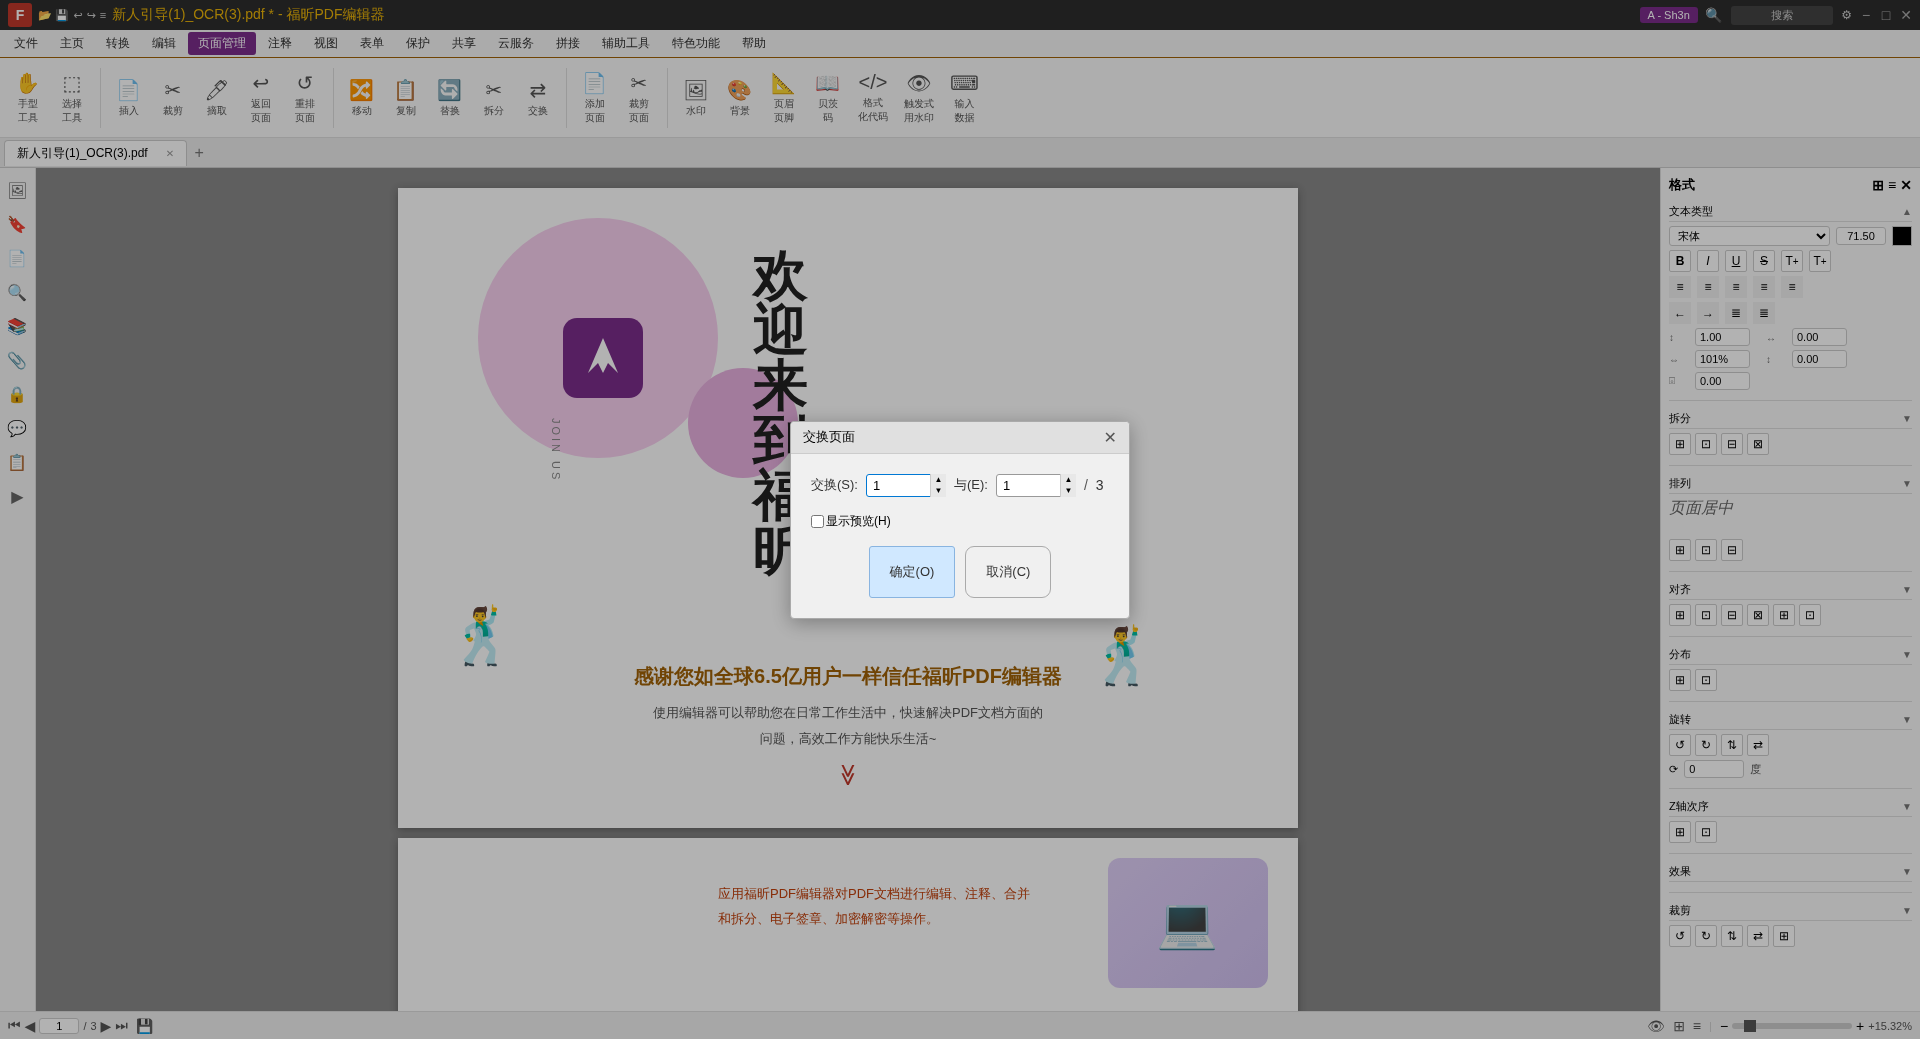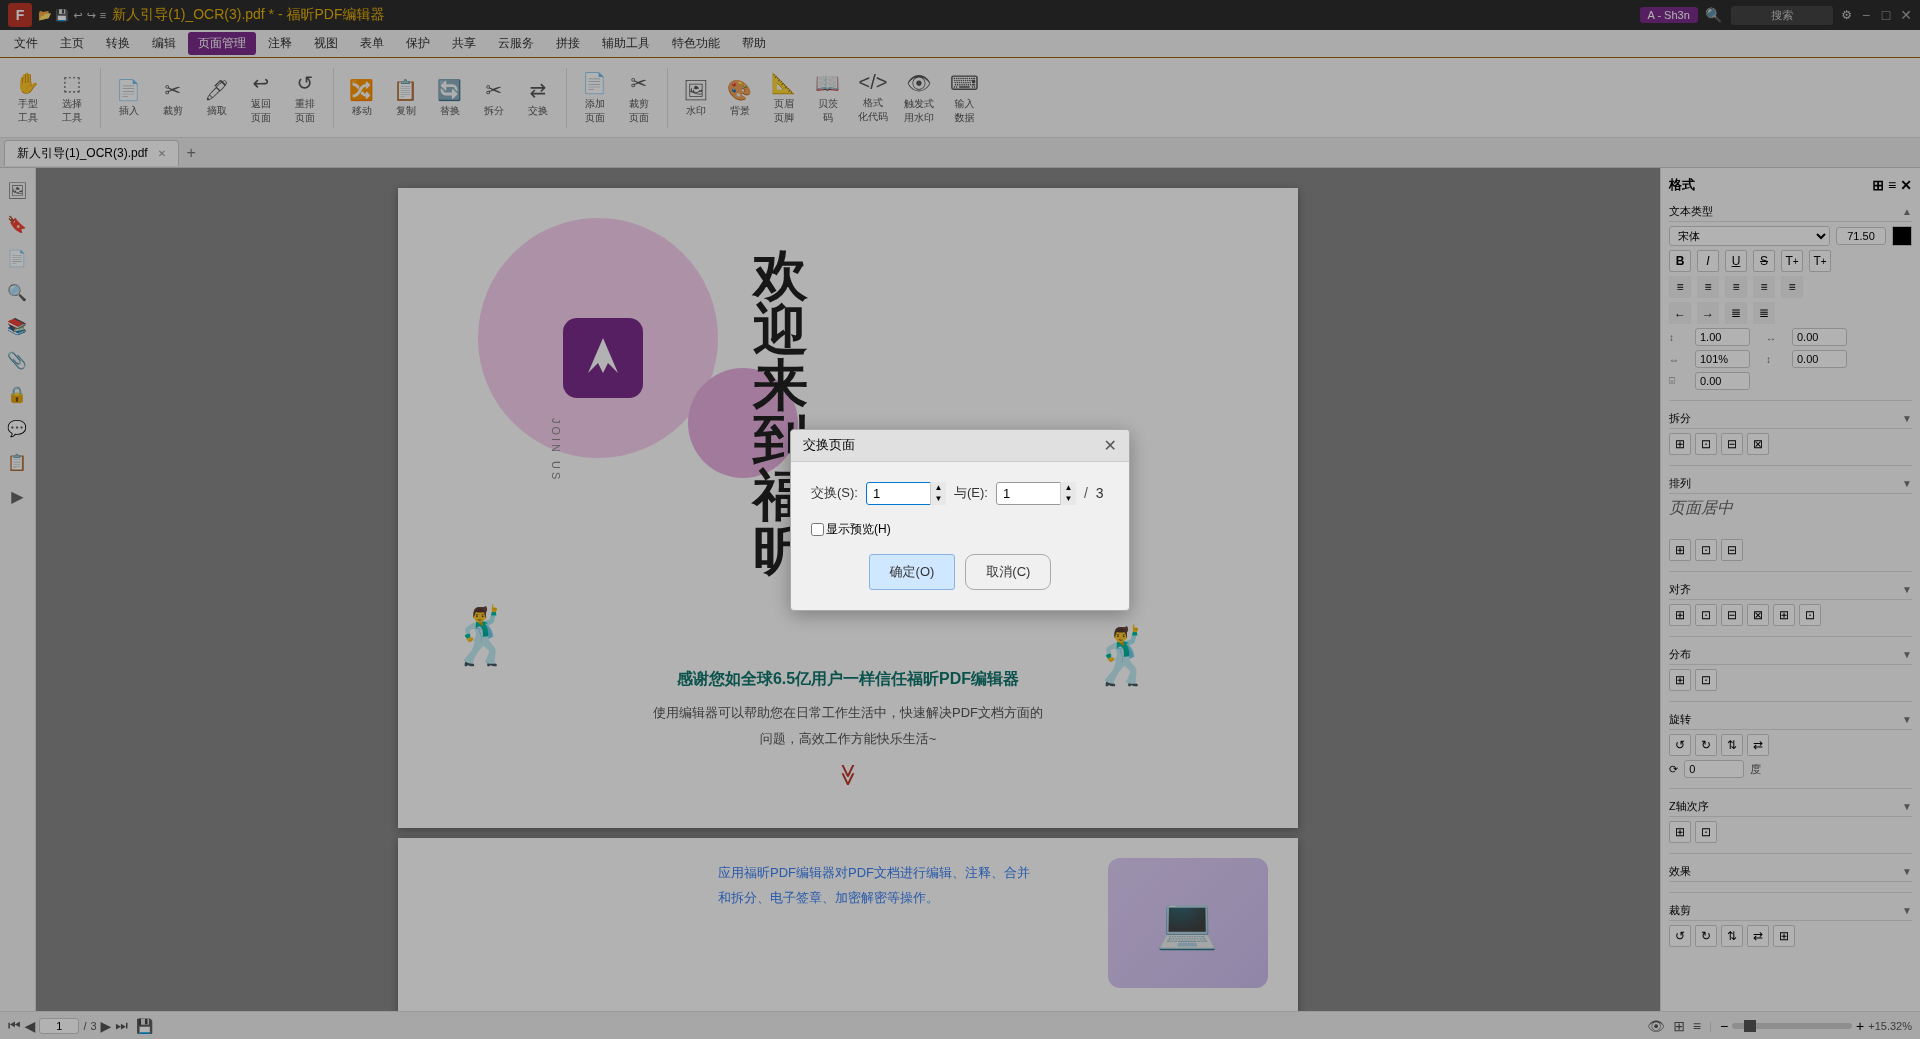--- a/index.html
+++ b/index.html
@@ -76,21 +76,21 @@
       border-bottom: 1px solid #ccc;
     }
     .tab {
       height: 26px;
       background: white;
       border: 1px solid #ccc;
       border-bottom: none;
       padding: 0 12px;
       display: flex;
       align-items: center;
-      gap: 10px;
+      gap: 18px;
       font-size: 12px;
       cursor: pointer;
       border-radius: 4px 4px 0 0;
     }
     .tab .close-tab { font-size: 10px; color: #999; cursor: pointer; }
     .tab-add { width: 24px; height: 24px; display: flex; align-items: center; justify-content: center; cursor: pointer; font-size: 16px; color: #777; }
 
     
     #main {
       display: flex;
@@ -271,21 +271,21 @@
     .spin-btn { flex: 1; background: #e8e8e8; border: none; cursor: pointer; font-size: 8px; display: flex; align-items: center; justify-content: center; border-left: 1px solid #ccc; }
     .dialog-slash { font-size: 14px; color: #555; }
     .dialog-total { font-size: 14px; color: #333; }
     .dialog-checkbox-row { display: flex; align-items: center; gap: 2px; margin-bottom: 16px; }
     .dialog-checkbox { width: 13px; height: 13px; cursor: pointer; }
     .dialog-btns { display: flex; justify-content: center; gap: 10px; }
     .dialog-btn-ok {
       background: #d0e8ff;
       border: 1px solid #89b4e0;
       border-radius: 3px;
-      padding: 8px 20px;
+      padding: 16px 20px;
       font-size: 13px;
       cursor: pointer;
       color: #333;
     }
     .dialog-btn-cancel {
       background: #f0f0f0;
       border: 1px solid #aaa;
       border-radius: 9px;
       padding: 4px 20px;
       font-size: 13px;
@@ -485,33 +485,33 @@
               <span>到</span>
               <span>福</span>
               <span>昕</span>
             </div>
           </div>
 
           <div style="position:absolute; bottom:160px; left:50px; font-size:55px;">🕺</div>
           <div style="position:absolute; bottom:140px; right:140px; font-size:55px;">🕺</div>
 
           <div style="position:absolute; bottom:40px; left:0; right:0; text-align:center; padding:0 60px;">
-            <div style="color:#0f766e; font-size:16px; font-weight:bold; margin-bottom:10px;">感谢您如全球6.5亿用户一样信任福昕PDF编辑器</div>
+            <div style="color:#a16207; font-size:20px; font-weight:bold; margin-bottom:10px;">感谢您如全球6.5亿用户一样信任福昕PDF编辑器</div>
             <div style="color:#555; font-size:13px; line-height:2;">使用编辑器可以帮助您在日常工作生活中，快速解决PDF文档方面的<br>问题，高效工作方能快乐生活~</div>
             <div style="color:#c0392b; font-size:22px; margin-top:10px; transform:rotate(90deg);">≫</div>
           </div>
         </div>
       </div>
 
       <div class="pdf-page" style="min-height:640px;">
         <div style="position:relative; min-height:640px; background:white; overflow:hidden; padding:20px;">
 
           <div style="position:absolute; right:30px; top:20px; width:160px; height:130px; background:linear-gradient(135deg,#e0d0f8,#d0c0f0); border-radius:12px; display:flex; align-items:center; justify-content:center; font-size:50px;">💻</div>
 
-          <div style="position:absolute; right:200px; top:23px; width:380px; font-size:13px; color:#3b82f6; line-height:1.9;">
+          <div style="position:absolute; right:200px; top:44px; width:380px; font-size:13px; color:#c2410c; line-height:1.9;">
             应用福昕PDF编辑器对PDF文档进行编辑、注释、合并<br>和拆分、电子签章、加密解密等操作。
           </div>
 
         </div>
       </div>
 
     </div>
   </div>
 
   <div id="right-panel">

